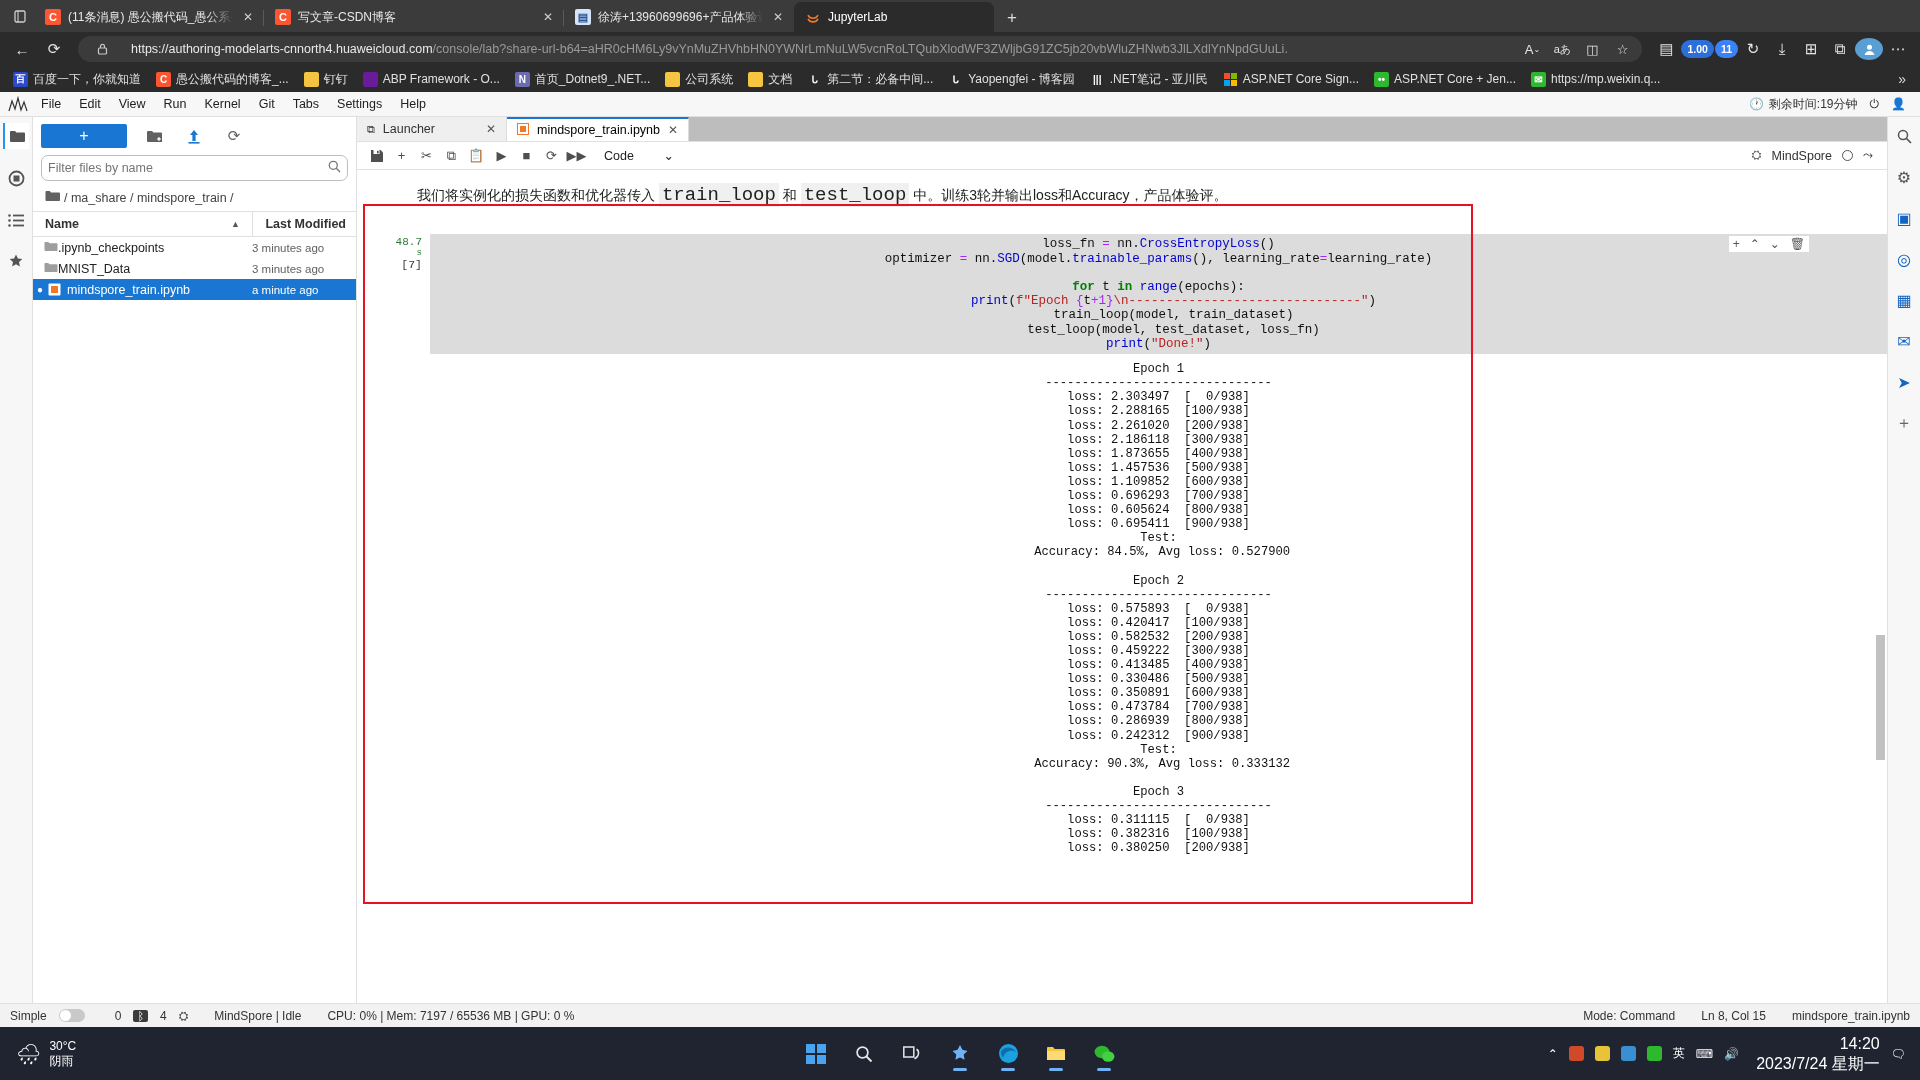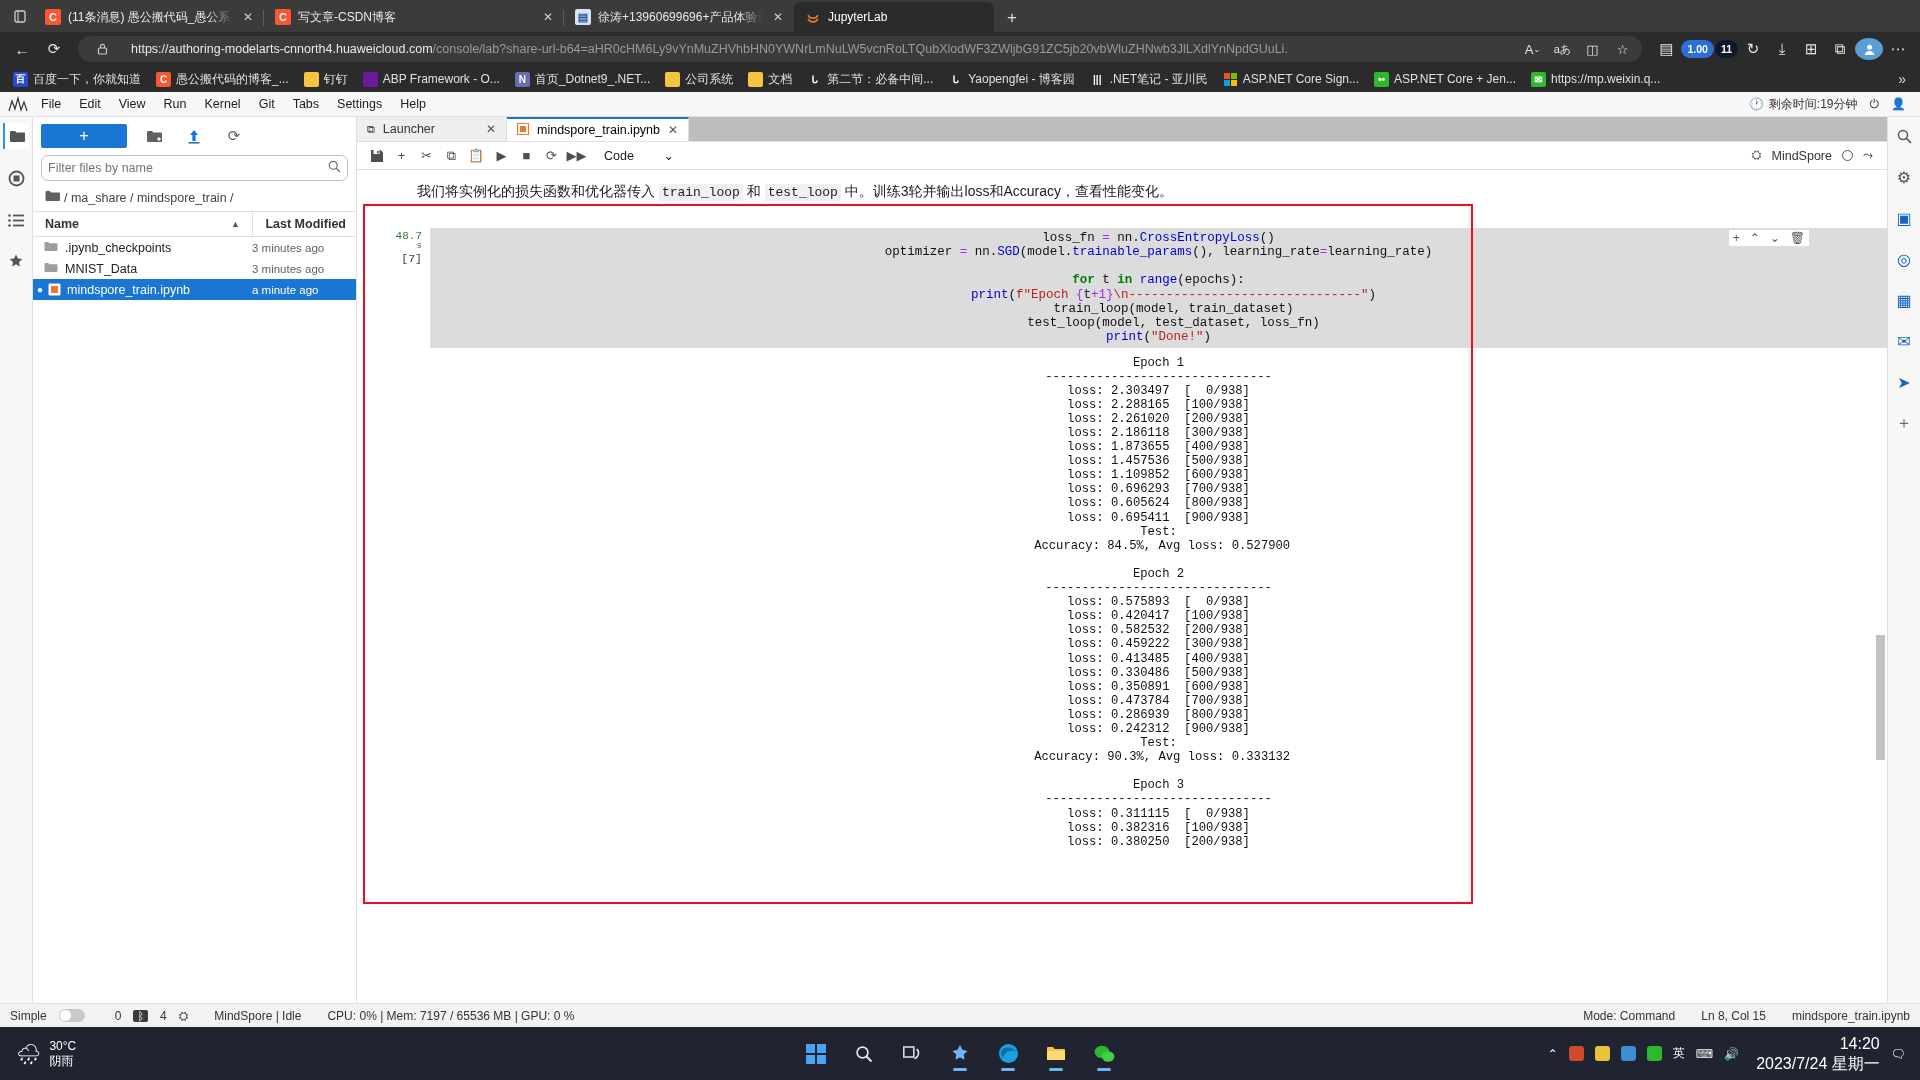--- a/index.html
+++ b/index.html
@@ -45,21 +45,21 @@
   }
   .omnibox .url { flex:1; font-size:12.5px; color:#9a9a9a; white-space:nowrap;
     overflow:hidden; text-overflow:ellipsis;padding-left:8px; }
   .omnibox .url b { color:#e9e9e9; font-weight:normal; }
   .omni-icons { display:flex; align-items:center; gap:2px; }
   .omni-icons .navbtn { width:26px; height:24px; font-size:13px; }
   .navright { display:flex; align-items:center; gap:1px; }
   .badge-pill { height:18px; border-radius:9px; padding:0 6px; font-size:10.5px;
     display:flex; align-items:center; justify-content:center; color:#fff; font-weight:bold; }
   .pill-blue { background:#2d6fd8;border-radius:9px; }
-  .pill-orange { background:#0f172a; }
+  .pill-orange { background:#3b82f6; }
   .avatar-dot { width:22px; height:22px; border-radius:50%; background:#5a9fd4;
     display:flex; align-items:center; justify-content:center; }
 
   
   .bookmarks { height:26px; background:#2b2b2b; display:flex; align-items:center;
     padding:0 6px; gap:1px; overflow:hidden; }
   .bm { display:flex; align-items:center; gap:5px; padding:2px 7px; border-radius:4px;
     color:#e0e0e0; font-size:12px; white-space:nowrap; flex:0 0 auto; }
   .bm .bmi { width:15px; height:15px; flex:0 0 15px; border-radius:2px;
     display:flex; align-items:center; justify-content:center; font-size:10px; color:#fff; font-weight:bold; }
@@ -102,21 +102,21 @@
   .fb-filter input { border:0; outline:0; flex:1; font-size:12.5px; color:#757575;
     font-family:"Liberation Sans", sans-serif; background:transparent; }
   .fb-crumbs { display:flex; align-items:center; gap:4px; padding:3px 10px 6px 12px;
     font-size:12.5px; color:#424242; }
   .fb-head { display:flex; border-top:1px solid #e0e0e0; border-bottom:1px solid #e0e0e0;
     font-size:12.5px; font-weight:bold; color:#333; height:26px; align-items:center; }
   .fb-head .c1 { flex:1; padding-left:12px; display:flex; align-items:center; gap:6px; }
   .fb-head .c2 { width:104px; padding-right:10px; text-align:right; border-left:1px solid #e0e0e0;
     height:100%; display:flex; align-items:center; justify-content:flex-end; }
   .fb-row { display:flex; align-items:center; height:21px; font-size:12.5px; color:#212121; }
-  .fb-row .c1 { flex:1; display:flex; align-items:center; gap:7px; padding-left:11px; overflow:hidden; }
+  .fb-row .c1 { flex:1; display:flex; align-items:center; padding-left:11px; overflow:hidden; }
   .fb-row .c2 { width:104px; padding-right:10px; color:#616161; font-size:11.5px; }
   .fb-row.sel { background:#1976d2; color:#fff; }
   .fb-row.sel .c2 { color:#fff; }
   .ficon { width:14px; height:13px; flex:0 0 14px; }
 
   
   .main { flex:1; display:flex; flex-direction:column; min-width:0; background:#fff; }
   .jtabbar { height:25px; background:#f2f2f2; display:flex; align-items:stretch; border-bottom:1px solid #e0e0e0; }
   .jtab { display:flex; align-items:center; gap:8px; padding:0 10px; font-size:12.5px;
     color:#333; background:#efefef; border-right:1px solid #dcdcdc; min-width:150px; }
@@ -128,21 +128,21 @@
     border-bottom:1px solid #e0e0e0; background:#fff; }
   .nbt { width:23px; height:22px; display:flex; align-items:center; justify-content:center;
     color:#4f4f4f; font-size:13px; }
   .nbsel { margin-left:10px; width:78px; height:22px; display:flex; align-items:center;
     justify-content:space-between; font-size:12.5px; color:#212121; padding:0 4px; }
   .nbt-right { margin-left:auto; display:flex; align-items:center; gap:10px; font-size:12.5px; color:#333; }
   .kernel-idle { width:11px; height:11px; border:1.5px solid #555; border-radius:50%; }
 
   .nbscroll { flex:1; position:relative; overflow:hidden; background:#fff; padding-left:10px; }
   .md-cell { padding:10px 0 8px 50px; font-size:14px; color:#212121; line-height:1.6; }
-  .md-cell code { background:#f0f0f0; font-family:"Liberation Mono", monospace; font-size:13px; padding:1px 3px; }
+  .md-cell code { background:#f0f0f0; font-family:"Liberation Mono", monospace; font-size:19px; padding:1px 3px; }
 
   .redbox { position:absolute; left:363px; top:112px; width:1110px; height:700px;
     border:2.5px solid #e81123; pointer-events:none; }
 
   .cell { display:flex; padding-left:5px; }
   .cell-gutter { width:58px; flex:0 0 58px; text-align:right; padding-right:8px;
     font-family:"Liberation Mono", monospace; font-size:11px; color:#4a4a4a; padding-top:3px; }
   .cell-gutter .tm { color:#2e7d32; font-size:11px; display:block; line-height:1.05; }
   .cell-gutter .tm small{ font-size:9px; display:block;}
   .cell-gutter .pr { color:#3c3c3c; font-size:11.5px; }
@@ -517,21 +517,21 @@
             <span style="color:#616161">⛭</span>
             <span>MindSpore</span>
             <span class="kernel-idle"></span>
             <span style="padding-right:6px">⤳</span>
           </div>
         </div>
 
         <div class="nbscroll">
 
           <div class="md-cell">
-            <span>我们将实例化的损失函数和优化器传入 </span><code>train_loop</code><span> 和 </span><code>test_loop</code><span> 中。训练3轮并输出loss和Accuracy，查看性能变化。</span>
+            <span>我们将实例化的损失函数和优化器传入 </span><code>train_loop</code><span> 和 </span><code>test_loop</code><span> 中。训练3轮并输出loss和Accuracy，产品体验评。</span>
           </div>
 
           <div class="cell" style="position:relative;margin-top:16px">
             <div class="cellbar">
               <span>+</span>
               <span>⌃</span>
               <span>⌄</span>
               <span>🗑</span>
             </div>
             <div class="cell-gutter">

